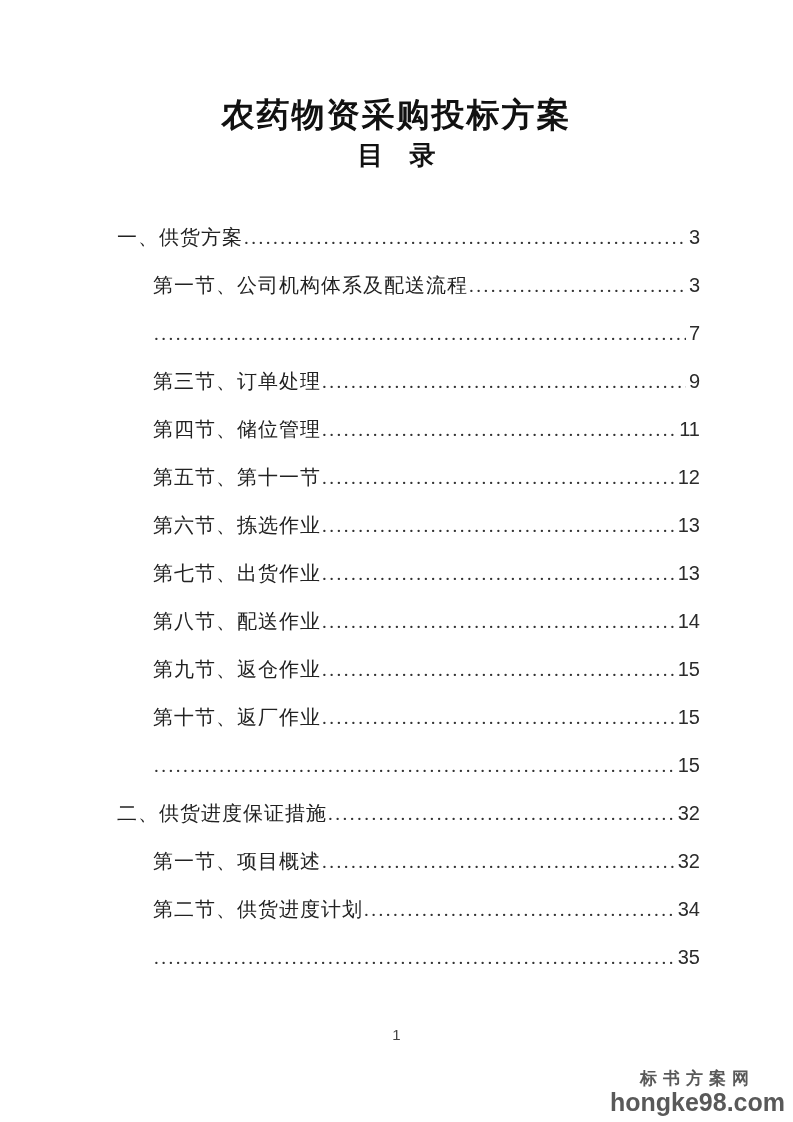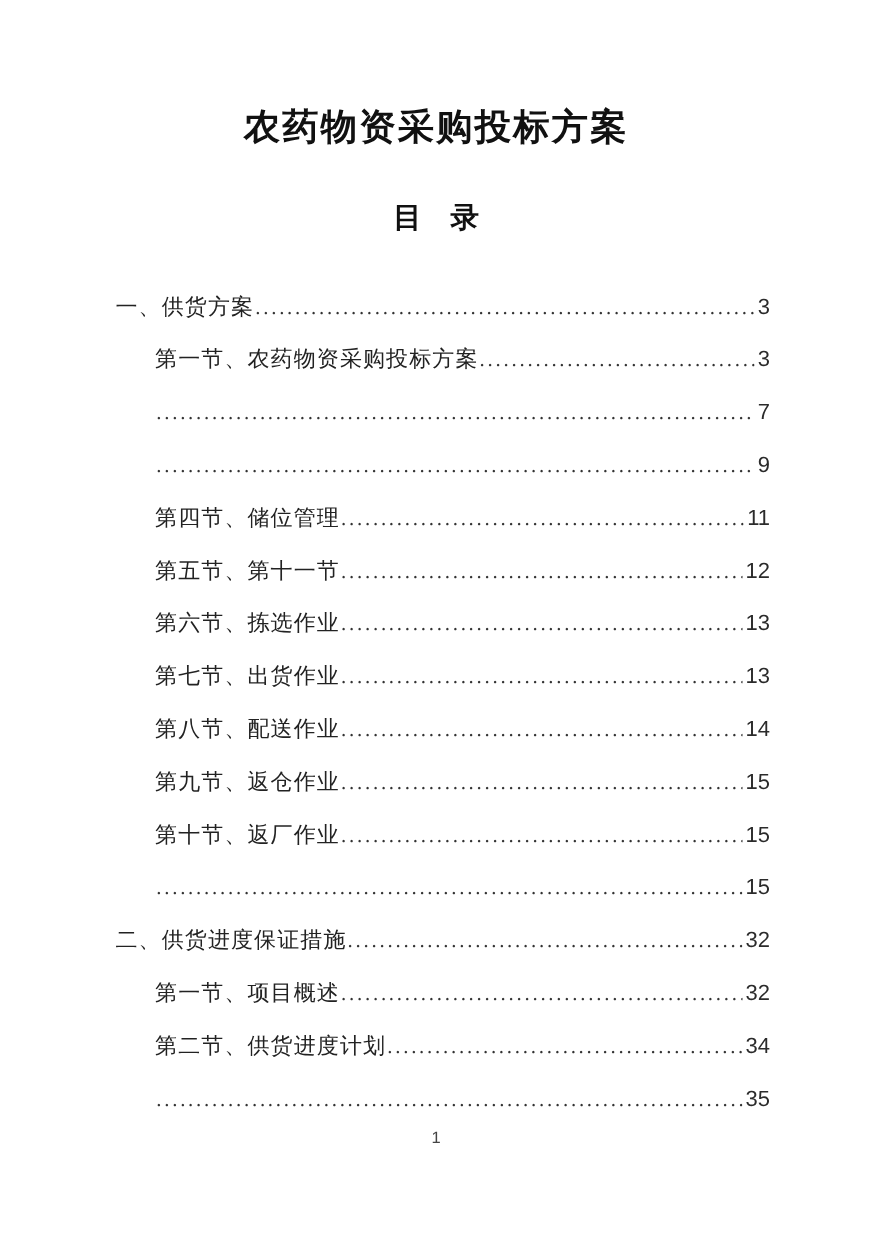--- a/index.html
+++ b/index.html
@@ -18,30 +18,30 @@
   }
   .doc-title {
     padding-top: 93px;
     text-align: center;
     font-size: 33px;
     font-weight: bold;
     letter-spacing: 2px;
     color: #111111;
   }
   .toc-heading {
-    margin-top: 42px;
     text-align: center;
     font-size: 26px;
     font-weight: bold;
     color: #111111;
   }
   .toc-list {
     margin-top: 40px;
     padding-left: 105px;
     padding-right: 93px;
+    margin-left: 12px;
   }
   .toc-row {
     display: flex;
     align-items: baseline;
     height: 48px;
     line-height: 48px;
     font-size: 20px;
     white-space: nowrap;
   }
   .toc-row.level-2 { padding-left: 36px; }
@@ -107,29 +107,30 @@
 
   <h2 class="toc-heading">目　录</h2>
 
   <div class="toc-list" id="toc-list">
       <div class="toc-row level-1">
       <span class="toc-label">一、供货方案</span>
       <span class="toc-leader">............................................................................................................................................................................................................................</span>
       <span class="toc-page">3</span>
     </div>
       <div class="toc-row level-2">
-      <span class="toc-label">第一节、农药物资采购投标方案</span>
+      <span class="toc-label">第一节、公司机构体系及配送流程</span>
       <span class="toc-leader">............................................................................................................................................................................................................................</span>
       <span class="toc-page">3</span>
     </div>
       <div class="toc-row level-2">
       <span class="toc-leader">............................................................................................................................................................................................................................</span>
       <span class="toc-page">7</span>
     </div>
       <div class="toc-row level-2">
+      <span class="toc-label">第三节、订单处理</span>
       <span class="toc-leader">............................................................................................................................................................................................................................</span>
       <span class="toc-page">9</span>
     </div>
       <div class="toc-row level-2">
       <span class="toc-label">第四节、储位管理</span>
       <span class="toc-leader">............................................................................................................................................................................................................................</span>
       <span class="toc-page">11</span>
     </div>
       <div class="toc-row level-2">
       <span class="toc-label">第五节、第十一节</span>
@@ -181,14 +182,18 @@
       <span class="toc-page">34</span>
     </div>
       <div class="toc-row level-2">
       <span class="toc-leader">............................................................................................................................................................................................................................</span>
       <span class="toc-page">35</span>
     </div>
     </div>
 
   <div class="footer-pagenum">1</div>
 
+  <div class="watermark">
+    <span class="wm-name">标书方案网</span>
+    <span class="wm-url">hongke98.com</span>
+  </div>
 
 </div>
 
 </body></html>

